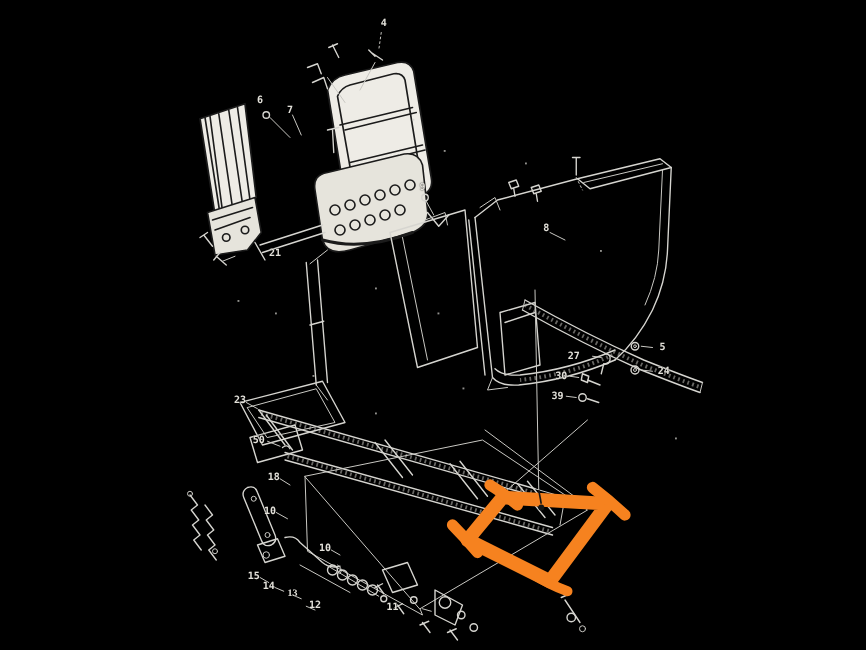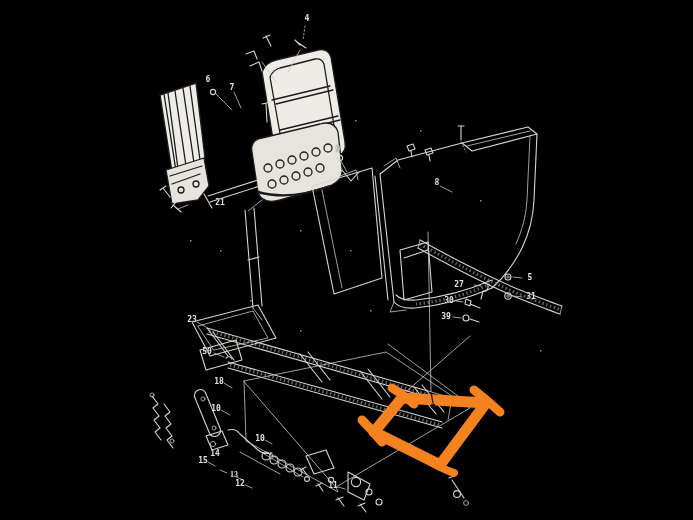--- a/index.html
+++ b/index.html
@@ -233,27 +233,27 @@
 
 <div class="callout-layer">
       <div class="callout" style="left: 307px; top: 19px;">4</div>
       <div class="callout" style="left: 208px; top: 80px;">6</div>
       <div class="callout" style="left: 232px; top: 88px;">7</div>
       <div class="callout" style="left: 338px; top: 150px;">9</div>
       <div class="callout" style="left: 194px; top: 203px; margin-left: 26px;">21</div>
       <div class="callout" style="left: 437px; top: 183px;">8</div>
       <div class="callout" style="left: 439px; top: 285px; margin-left: 20px;">27</div>
       <div class="callout" style="left: 530px; top: 278px;">5</div>
-      <div class="callout" style="left: 531px; top: 297px;">31</div>
+      <div class="callout" style="left: 531px; top: 297px;">24</div>
       <div class="callout" style="left: 449px; top: 301px;">30</div>
       <div class="callout" style="left: 446px; top: 317px;">39</div>
       <div class="callout" style="left: 192px; top: 320px;">23</div>
       <div class="callout" style="left: 207px; top: 352px;">50</div>
       <div class="callout" style="left: 219px; top: 382px;">18</div>
       <div class="callout" style="left: 216px; top: 409px;">10</div>
       <div class="callout" style="left: 260px; top: 439px;">10</div>
       <div class="callout" style="left: 203px; top: 461px;">15</div>
-      <div class="callout" style="left: 215px; top: 454px;">14</div>
+      <div class="callout" style="left: 215px; top: 469px;">14</div>
       <div class="callout" style="left: 234px; top: 475px; font-family: Liberation Serif, serif;">13</div>
-      <div class="callout" style="left: 240px; top: 484px; text-align: right;">12</div>
-      <div class="callout" style="left: 333px; top: 486px;">11</div>
+      <div class="callout" style="left: 252px; top: 484px; text-align: right;">12</div>
+      <div class="callout" style="left: 314px; top: 486px;">11</div>
     </div>
 </div>
 
 </body></html>

